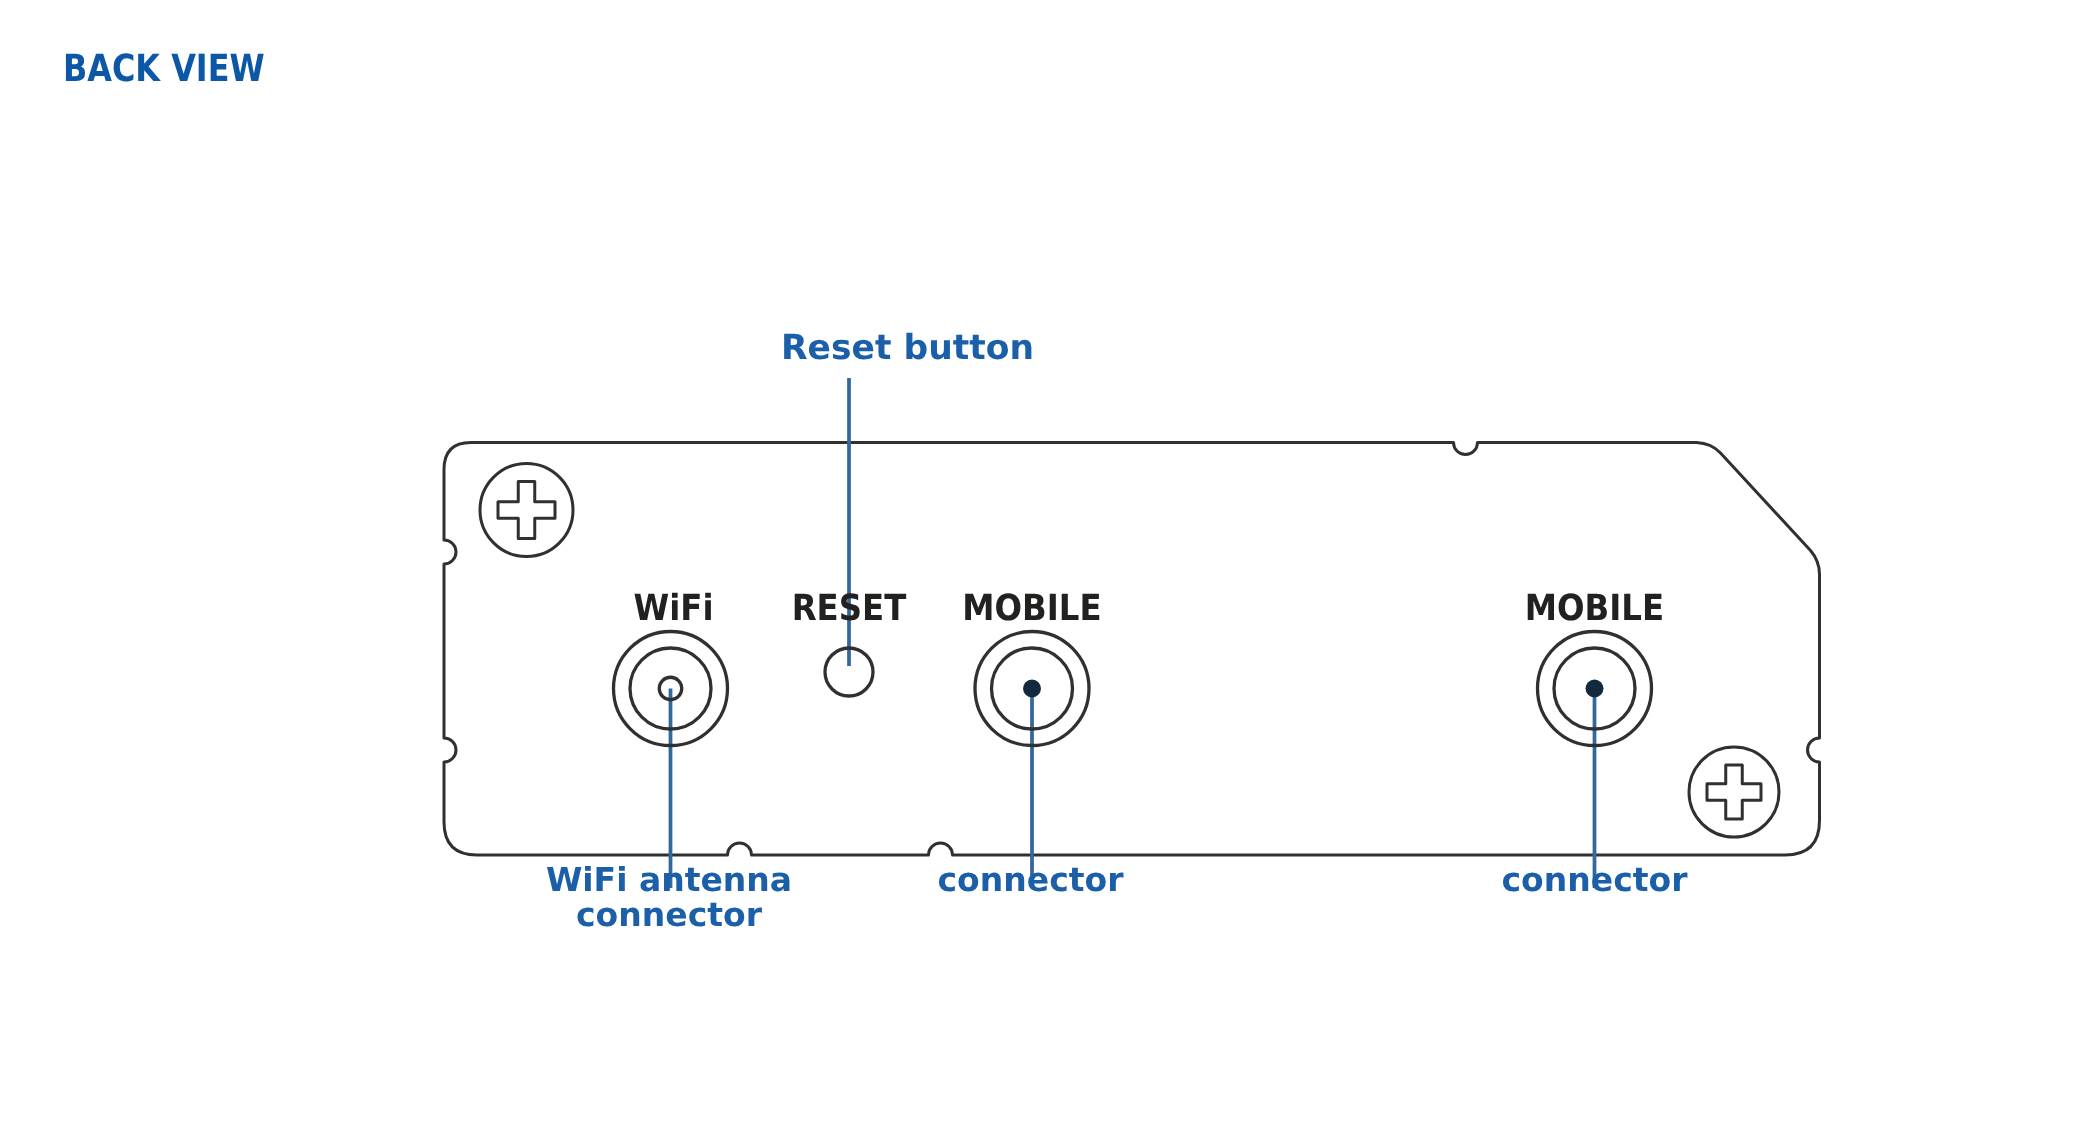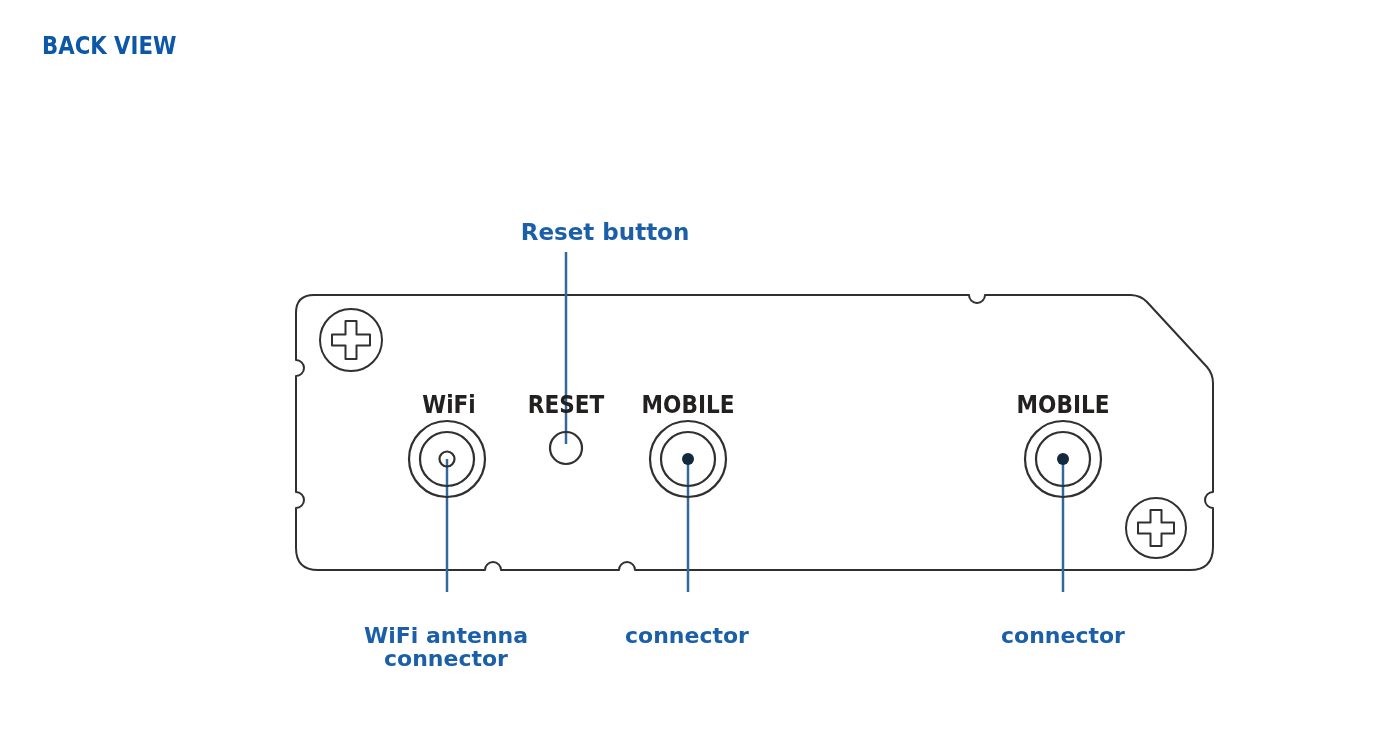--- a/index.html
+++ b/index.html
@@ -52,21 +52,21 @@
     color: var(--port_label_dark, #232020);
     white-space: nowrap;
     z-index: 2;
   }
   .port-label.wifi   { left: 449px; }
   .port-label.reset  { left: 566px; }
   .port-label.maux   { left: 688px; }
   .port-label.mmain  { left: 1063px; }
   .callout {
     position: absolute;
-    top: 624px;
+    top: 576px;
     transform: translateX(-50%);
     font-size: 22px;
     line-height: 23px;
     font-weight: 600;
     color: var(--label_blue, #1c5fa9);
     text-align: center;
     white-space: nowrap;
     z-index: 2;
   }
   .callout.wifi  { left: 446px; }

